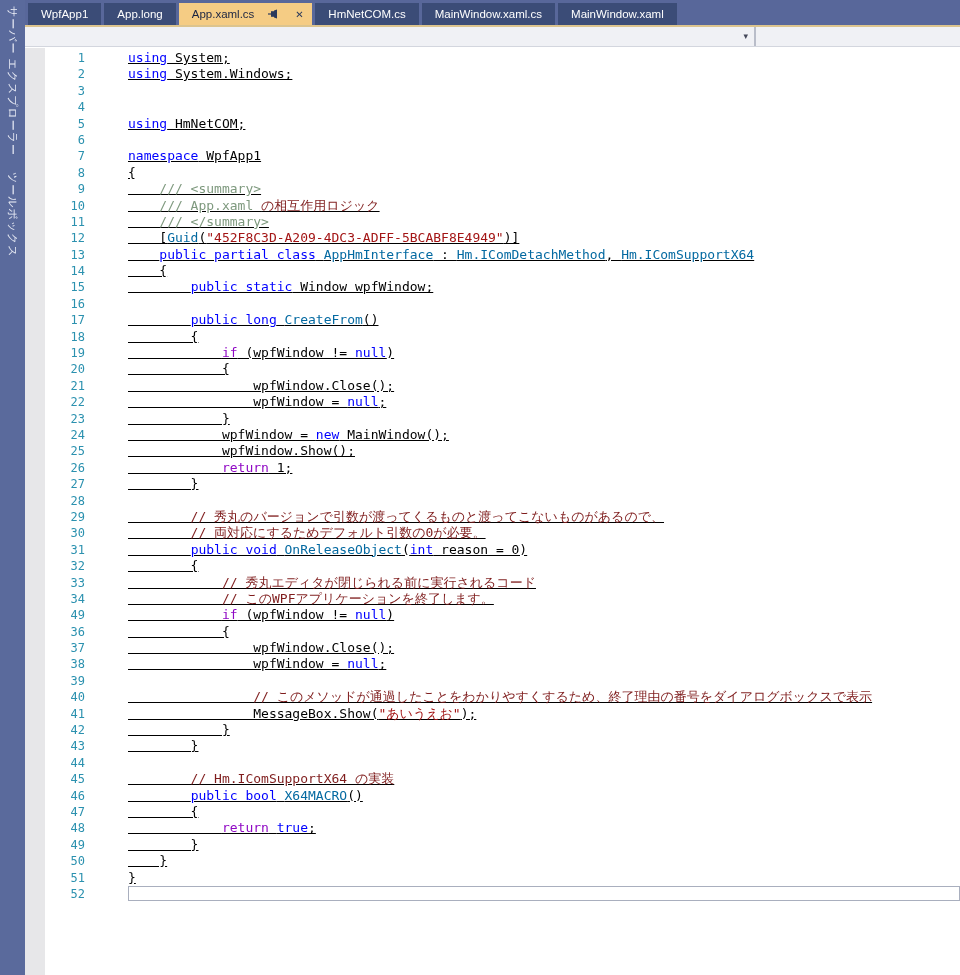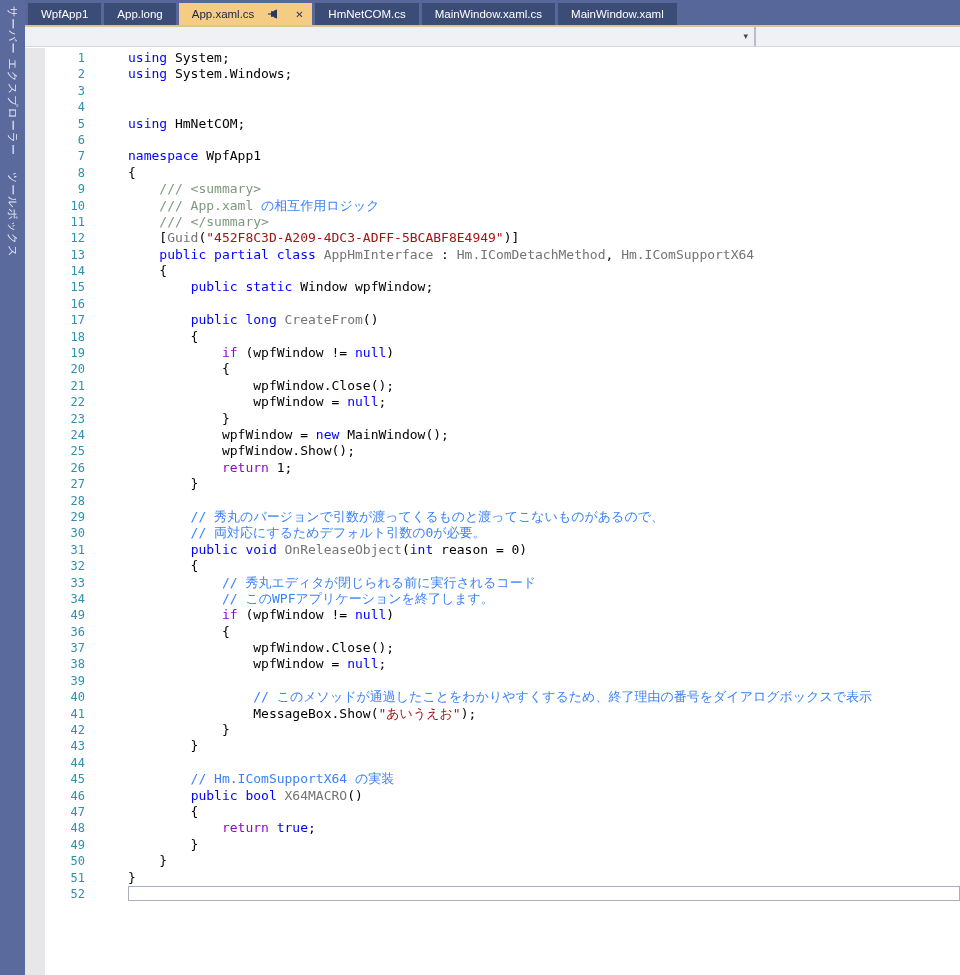--- a/index.html
+++ b/index.html
@@ -40,28 +40,28 @@
   
   #editor { position:absolute; left:25px; top:48px; right:0; bottom:0;
             background:#ffffff; overflow:hidden; }
   #gutter-strip { position:absolute; left:0; top:0; width:20px; height:100%;
                   background:#e7e7e9; }
   #code-lines { position:absolute; left:0; top:2px; right:0;
                 font-family:"DejaVu Sans Mono", monospace; font-size:13px; }
   .line { display:flex; height:16.4px; line-height:16.4px; white-space:pre; }
   .ln { flex:none; width:60px; text-align:right; color:#2b91af; font-size:12px;
         cursor:default; }
-  .code { flex:1; margin-left:43px; color:#000; }
+  .code { flex:1; margin-left:43px; color:#000;text-decoration:underline; }
   .current-line { border:1px solid #a9afbe; height:15px; margin-top:0.5px; }
 
   .tk-kw  { color:#0000ff; }
   .tk-ctl { color:#8f08c4; }
-  .tk-ty  { color:#737373; }
+  .tk-ty  { color:#0369a1; }
   .tk-str { color:#a31515; }
-  .tk-com { color:#3b82f6; }
+  .tk-com { color:#7f1d1d; }
   .tk-doc { color:#7e997e; }
   .tk-pl  { color:#000000; }
 </style>
 </head>
 <body>
 
 <div id="stage">
 
   <div id="left-strip">
     <div class="vlabel">サーバー エクスプローラー</div>

